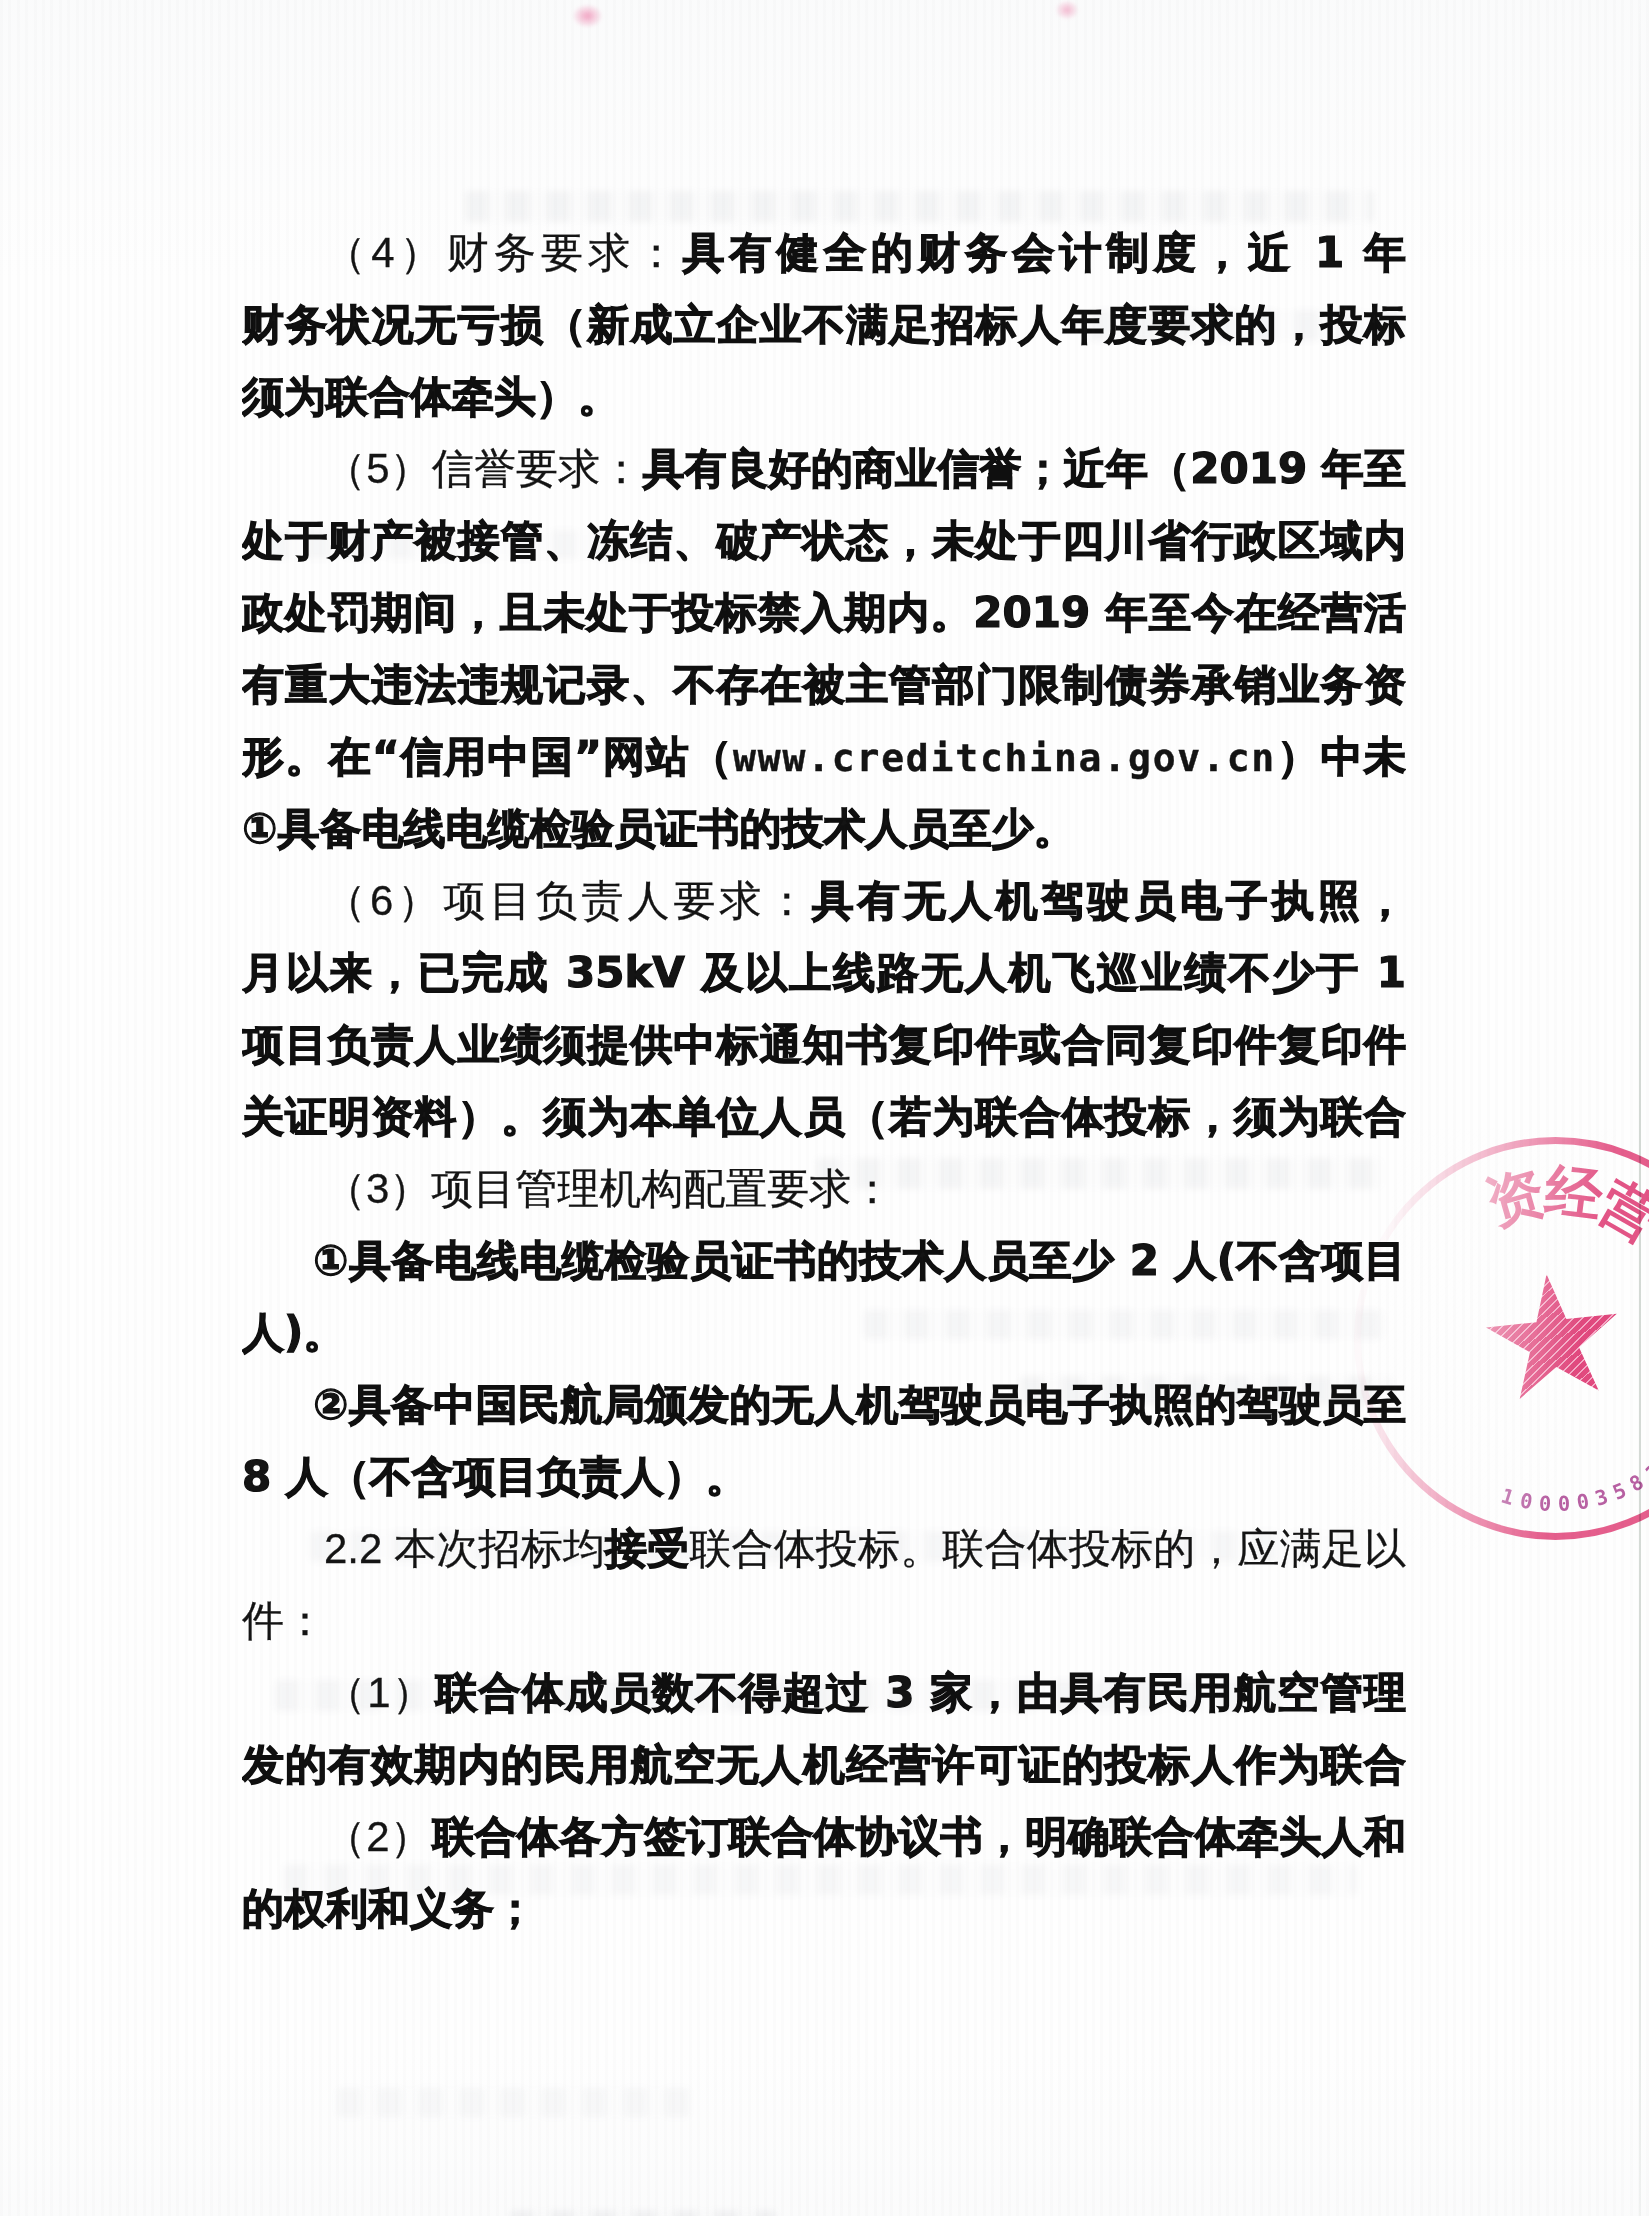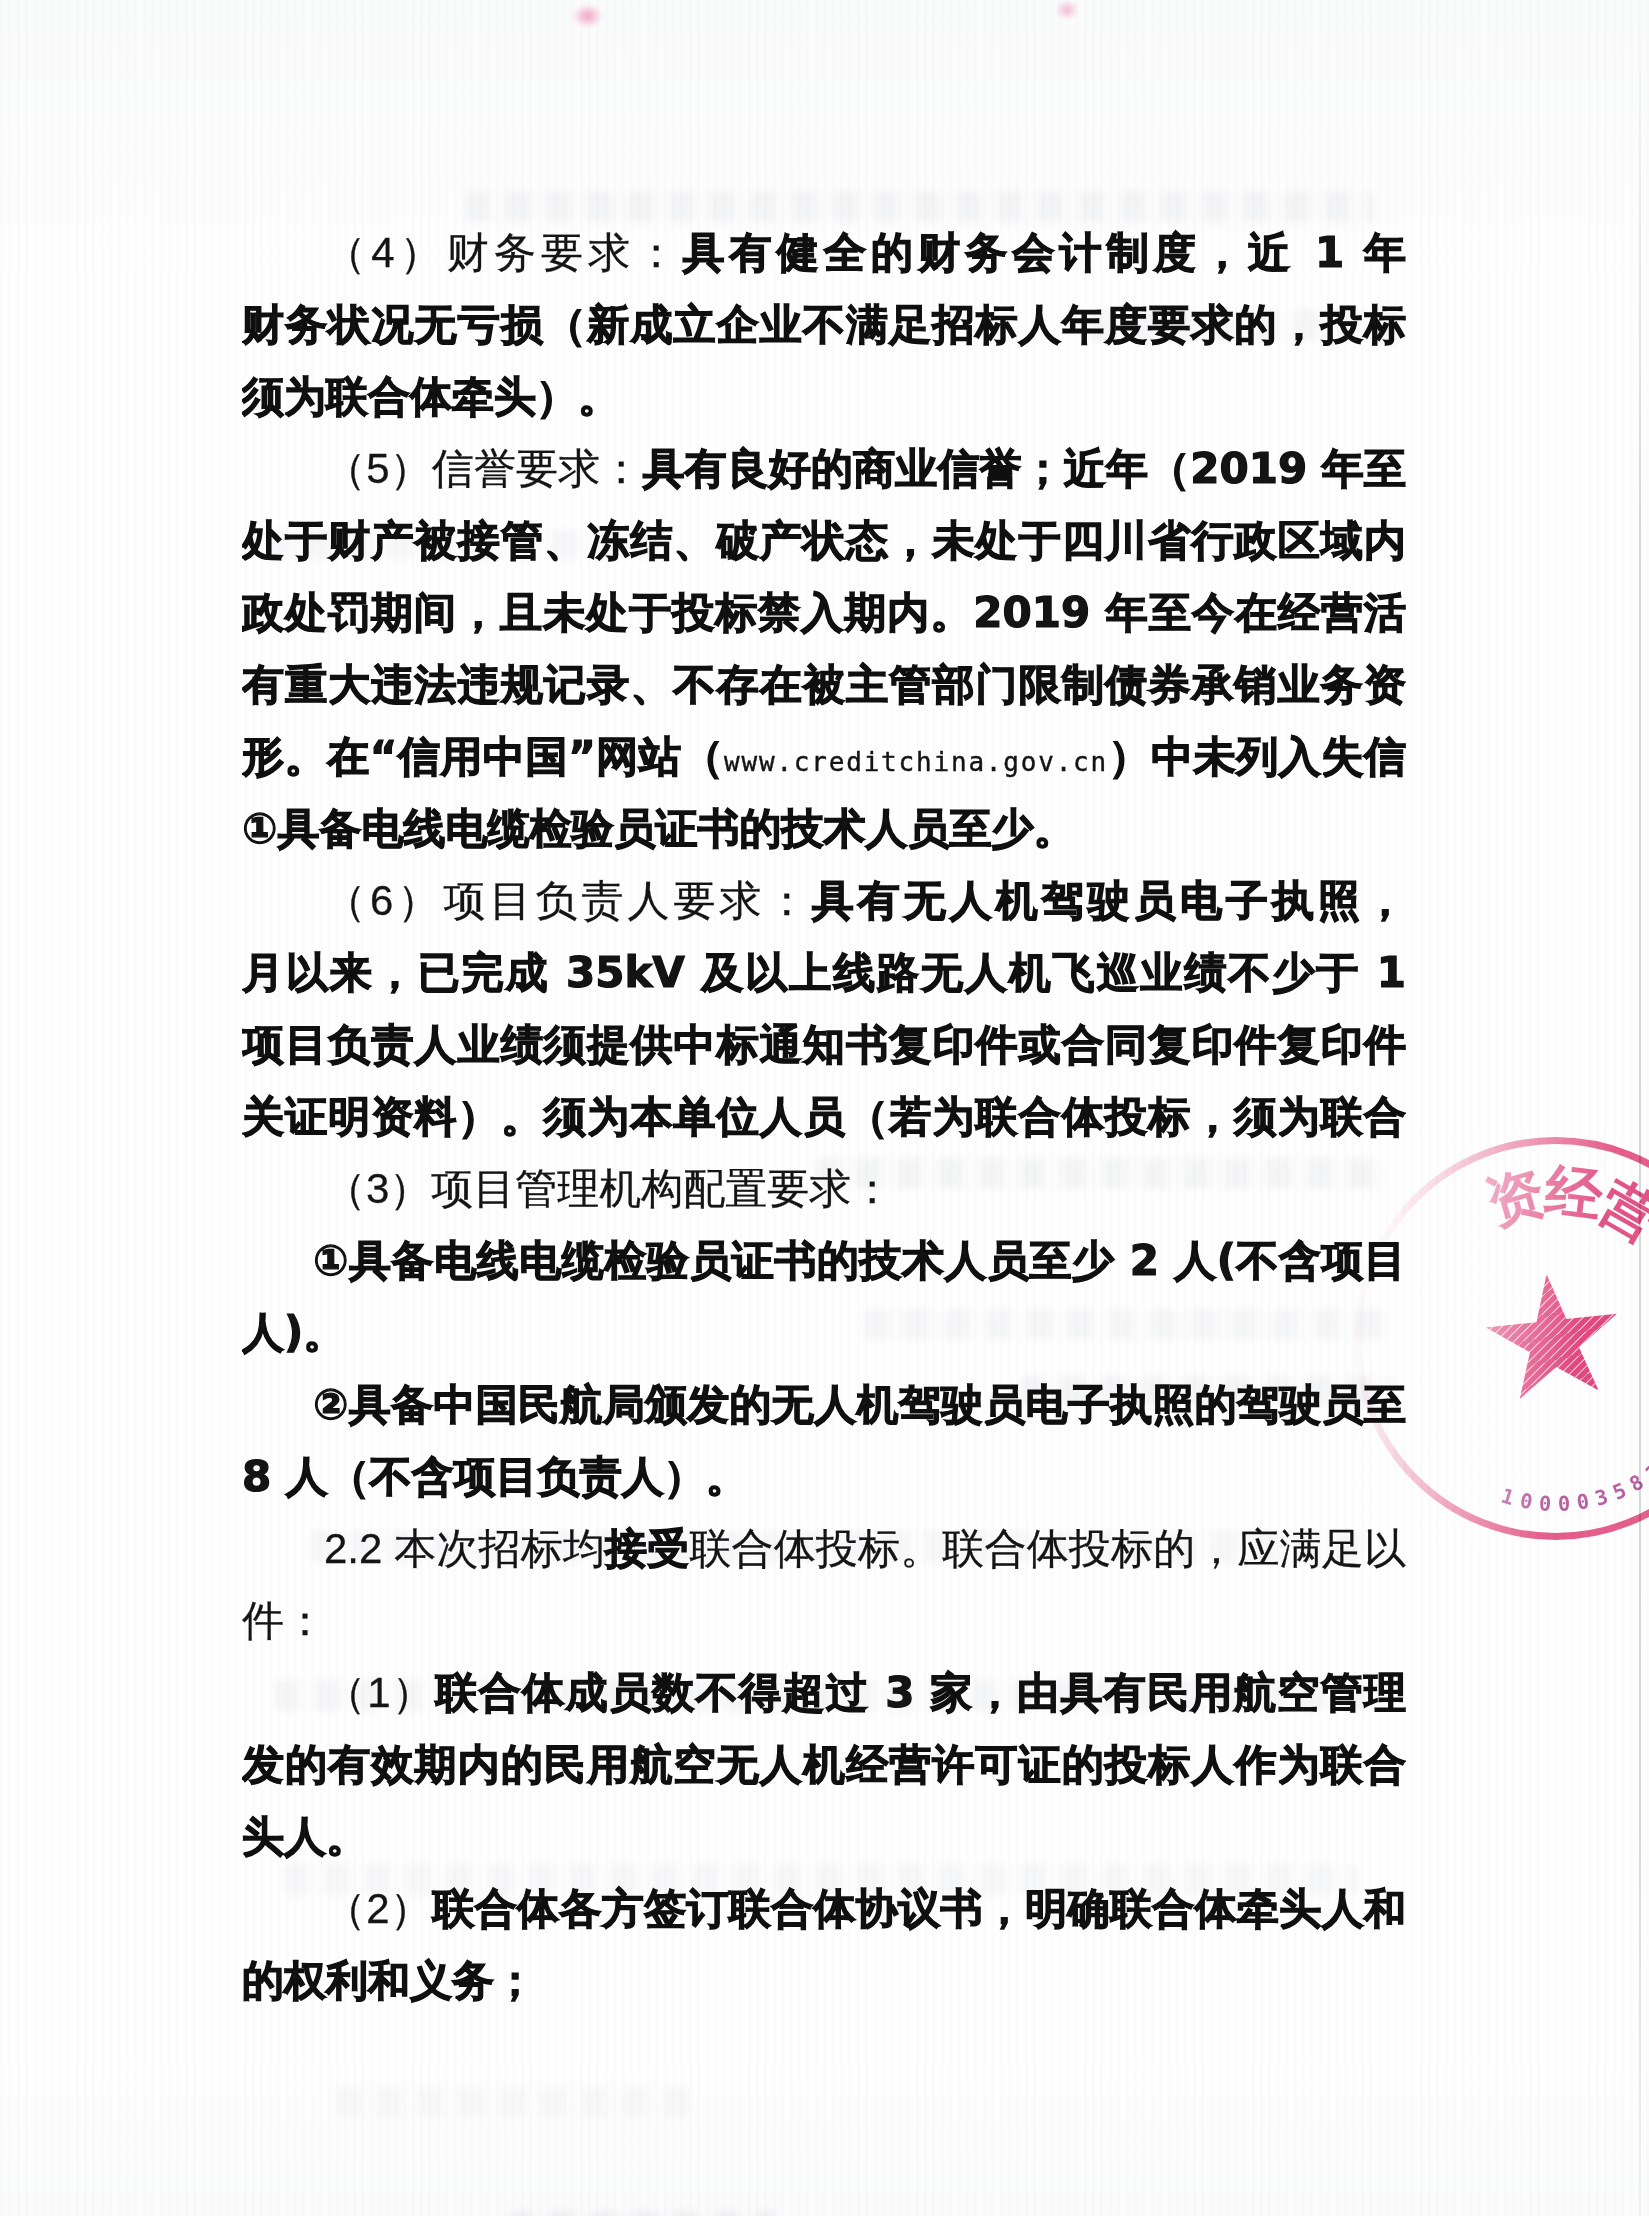--- a/index.html
+++ b/index.html
@@ -25,21 +25,21 @@
   }
   .line{
     height:72px;line-height:72px;font-size:42px;color:#141414;
     overflow:hidden;text-align:justify;box-sizing:border-box;width:100%;
   }
   .line.just{text-align-last:justify;}
   .line.ind-p{padding-left:82px;}
   .line.ind-sub{padding-left:71px;}
   .seg-r{font-family:Liberation Sans, sans-serif;-webkit-text-stroke:0.3px #1b1b1b;}
   .seg-b{font-family:"DejaVu Sans", sans-serif;font-weight:700;-webkit-text-stroke:1.2px #0f0f0f;}
-  .seg-mono{font-family:"DejaVu Sans Mono", monospace;font-weight:400;-webkit-text-stroke:0.4px #111;font-size:26px;letter-spacing:1.8px;}
+  .seg-mono{font-family:"DejaVu Sans Mono", monospace;font-weight:700;-webkit-text-stroke:0.4px #111;font-size:38px;letter-spacing:1.8px;}
 
   
   .seal{
     position:absolute;left:1354px;top:1137px;width:403px;height:403px;z-index:3;
     filter:blur(0.6px);mix-blend-mode:multiply;color:#e03a74;
   }
   .seal-ring{
     position:absolute;inset:0;border:7px solid currentColor;border-radius:50%;opacity:.82;
   }
   .seal-star{
@@ -123,21 +123,20 @@
     <div class="line ind-none just"><span class="seg-b">关证明资料）。须为本单位人员（若为联合体投标，须为联合体牵头</span></div>
     <div class="line ind-p"><span class="seg-r">（3）项目管理机构配置要求：</span></div>
     <div class="line ind-sub just"><span class="seg-b">①具备电线电缆检验员证书的技术人员至少 2 人(不含项目负责</span></div>
     <div class="line ind-none"><span class="seg-b">人)。</span></div>
     <div class="line ind-sub just"><span class="seg-b">②具备中国民航局颁发的无人机驾驶员电子执照的驾驶员至少</span></div>
     <div class="line ind-none"><span class="seg-b">8 人（不含项目负责人）。</span></div>
     <div class="line ind-p just"><span class="seg-r">2.2 本次招标均</span><span class="seg-b">接受</span><span class="seg-r">联合体投标。联合体投标的，应满足以下条</span></div>
     <div class="line ind-none"><span class="seg-r">件：</span></div>
     <div class="line ind-p just"><span class="seg-r">（1）</span><span class="seg-b">联合体成员数不得超过 3 家，由具有民用航空管理部门颁</span></div>
     <div class="line ind-none just"><span class="seg-b">发的有效期内的民用航空无人机经营许可证的投标人作为联合体牵</span></div>
-    <div class="line ind-none"><span class="seg-b">头人。</span></div>
     <div class="line ind-p just"><span class="seg-r">（2）</span><span class="seg-b">联合体各方签订联合体协议书，明确联合体牵头人和各方</span></div>
     <div class="line ind-none"><span class="seg-b">的权利和义务；</span></div>
   </div>
 
 <div class="seal" style="color: rgb(224, 58, 116);">
   <div class="seal-ring"></div>
   <div class="seal-star"></div>
   <div class="seal-arc-text">
       <span style="transform: translate(-50%, -50%) rotate(-16deg) translateY(-146px);">资</span>
       <span style="transform: translate(-50%, -50%) rotate(7deg) translateY(-146px);">经</span>

